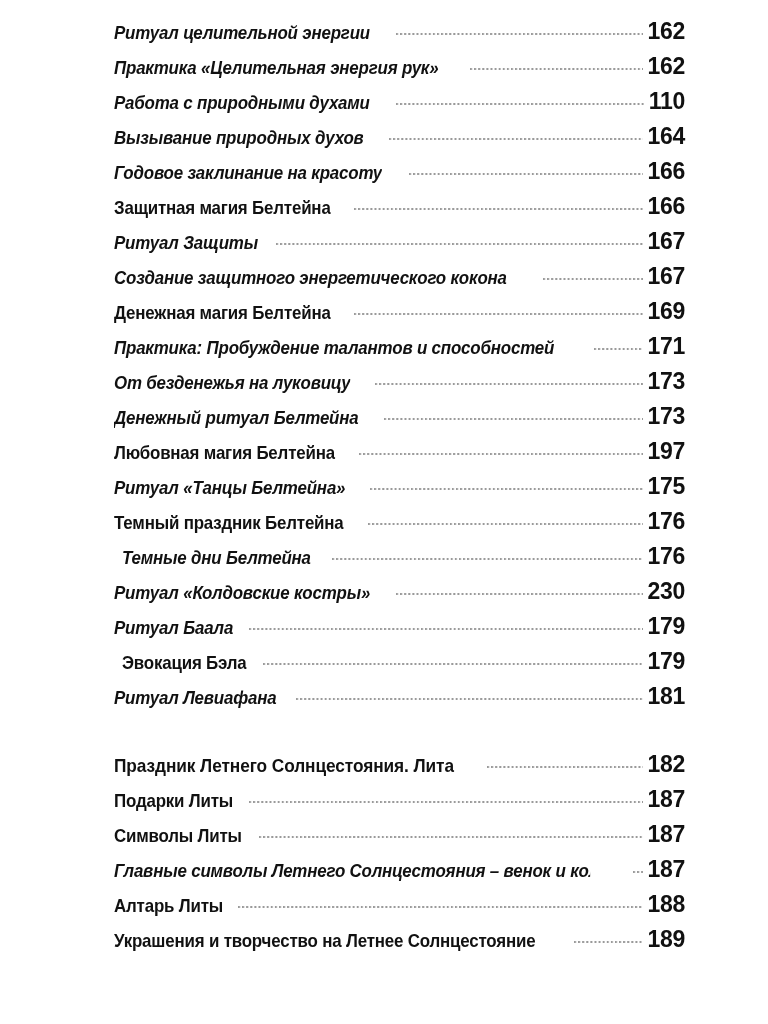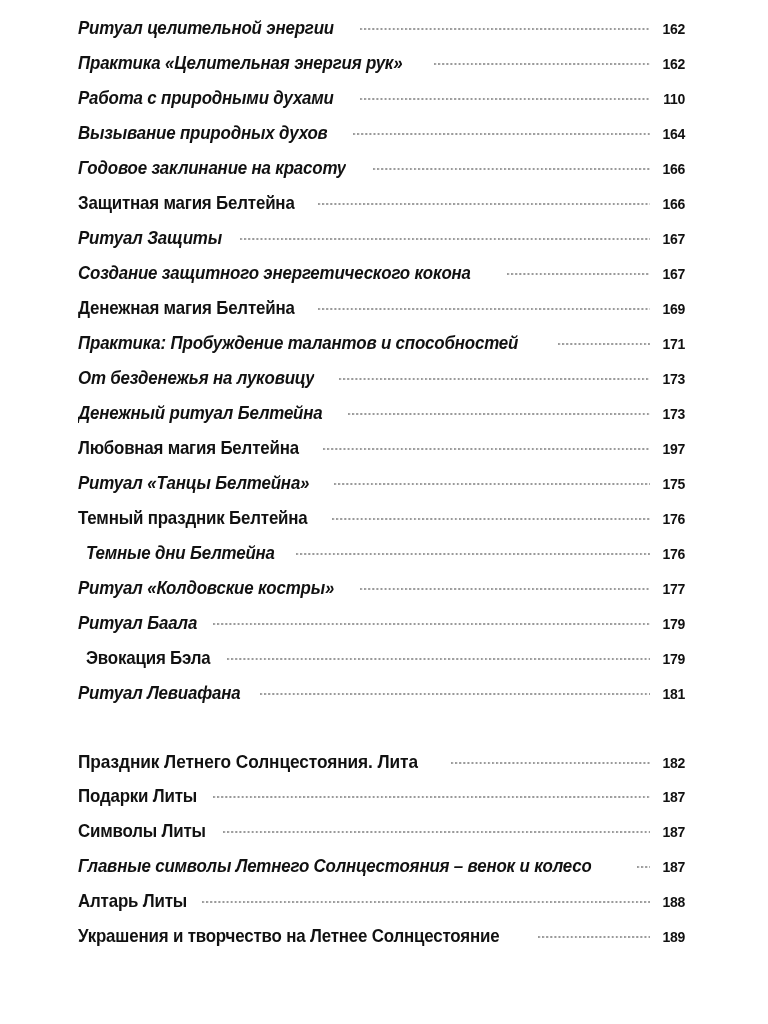--- a/index.html
+++ b/index.html
@@ -13,21 +13,21 @@
     font-family: "Liberation Sans", "DejaVu Sans", sans-serif;
     color: #111111;
     overflow: hidden;
   }
 
   #toc {
     position: relative;
     width: 768px;
     height: 1024px;
     box-sizing: border-box;
-    padding: 18px 83px 0 78px;
+    padding: 18px 83px 0 114px;
   }
 
   .toc-entry {
     display: flex;
     align-items: baseline;
     width: 100%;
     height: 35px;
     box-sizing: border-box;
     white-space: nowrap;
   }
@@ -80,21 +80,21 @@
     right: 0;
     bottom: 4px;
     height: 2px;
     background-image: radial-gradient(circle at 1px 1px, #9a9a9a 1px, rgba(255,255,255,0) 1.3px);
     background-size: 4.1px 2px;
     background-repeat: repeat-x;
   }
 
   .page {
     flex: 0 0 auto;
-    font-size: 14px;
+    font-size: 23px;
     font-weight: 700;
     font-style: normal;
     letter-spacing: -0.3px;
     text-align: right;
     min-width: 30px;
   }
 </style>
 </head>
 <body>
 
@@ -175,21 +175,21 @@
       <span class="page">176</span>
     </div>
     <div class="toc-entry indent">
       <span class="title">Темные дни Белтейна</span>
       <span class="leader"></span>
       <span class="page">176</span>
     </div>
     <div class="toc-entry">
       <span class="title">Ритуал «Колдовские костры»</span>
       <span class="leader"></span>
-      <span class="page">177</span>
+      <span class="page">230</span>
     </div>
     <div class="toc-entry">
       <span class="title">Ритуал Баала</span>
       <span class="leader"></span>
       <span class="page">179</span>
     </div>
     <div class="toc-entry roman indent">
       <span class="title">Эвокация Бэла</span>
       <span class="leader"></span>
       <span class="page">179</span>

